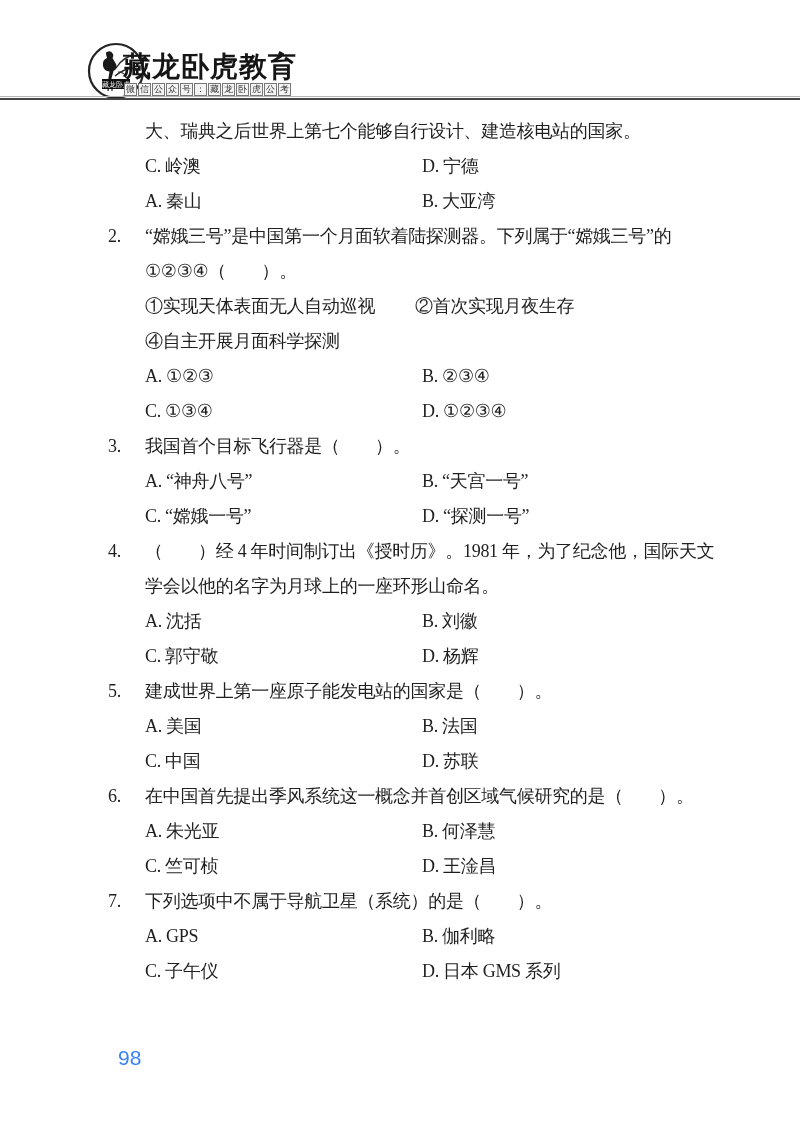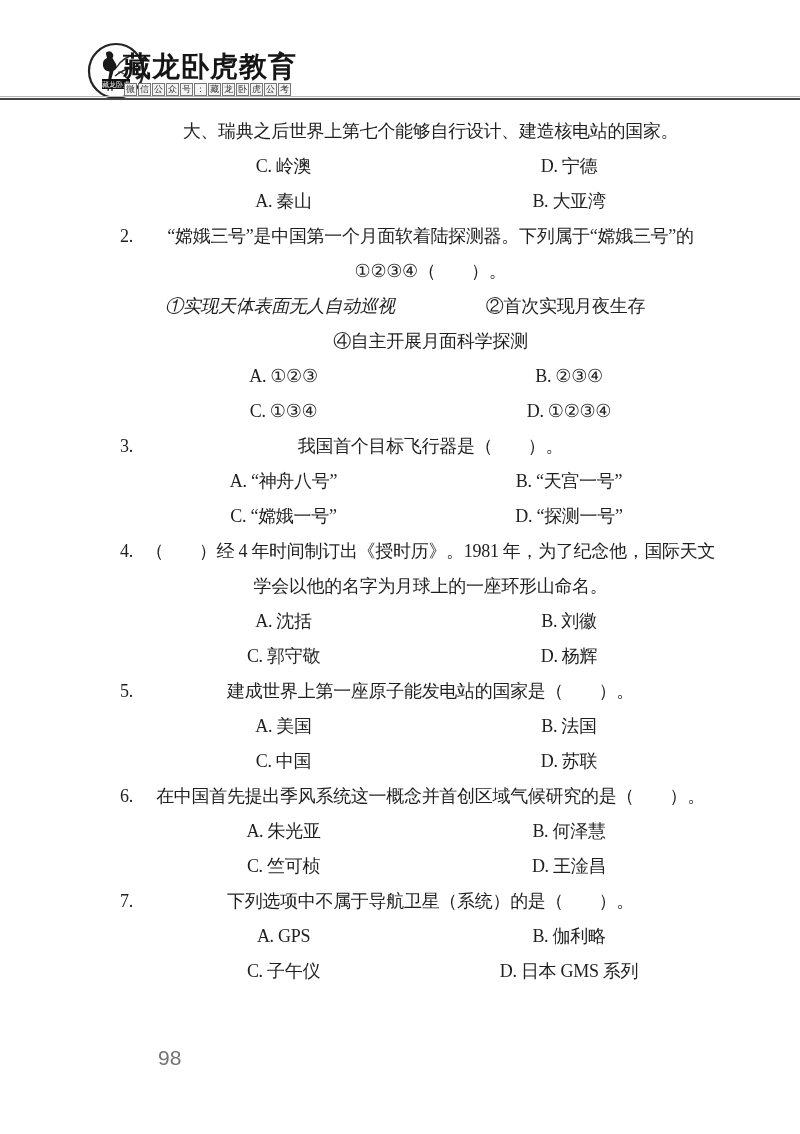--- a/index.html
+++ b/index.html
@@ -36,34 +36,34 @@
   }
   .rule-light { position:absolute; left:0; top:96px; width:800px; height:1px; background:#b5b5b5; }
   .rule-dark  { position:absolute; left:0; top:98px; width:800px; height:2px; background:#454545; }
 
   
   .content {
     position:absolute; left:108px; top:114px; width:608px;
     font-size:18px; line-height:35px; letter-spacing:-0.3px;
     color:#1f1f1f;
   }
-  .q { display:flex;text-align:center; }
+  .q { display:flex; }
   .q-num { width:37px; flex:none; white-space:nowrap; }
   .q-body { flex:1; min-width:0; }
   .q-line { white-space:nowrap; }
   .pair { display:flex; white-space:nowrap; }
   .pair .col-a { width:277px; flex:none; white-space:nowrap; }
-  .pair.sub .col-a { width:270px;font-style:italic; }
+  .pair.sub .col-a { width:270px; }
   .pair .col-b { flex:1; white-space:nowrap; }
 
   
   .page-number {
     position:absolute; left:118px; top:1046px;
     font-family:"Liberation Sans","DejaVu Sans",sans-serif;
-    font-size:21px; color:#737373;margin-left:40px;
+    font-size:21px; color:#3b82f6;
   }
 </style>
 </head>
 <body>
 
 <div class="page">
 
   <div class="header">
     <div class="logo">
       <svg viewBox="0 0 62 60" width="62" height="60">

